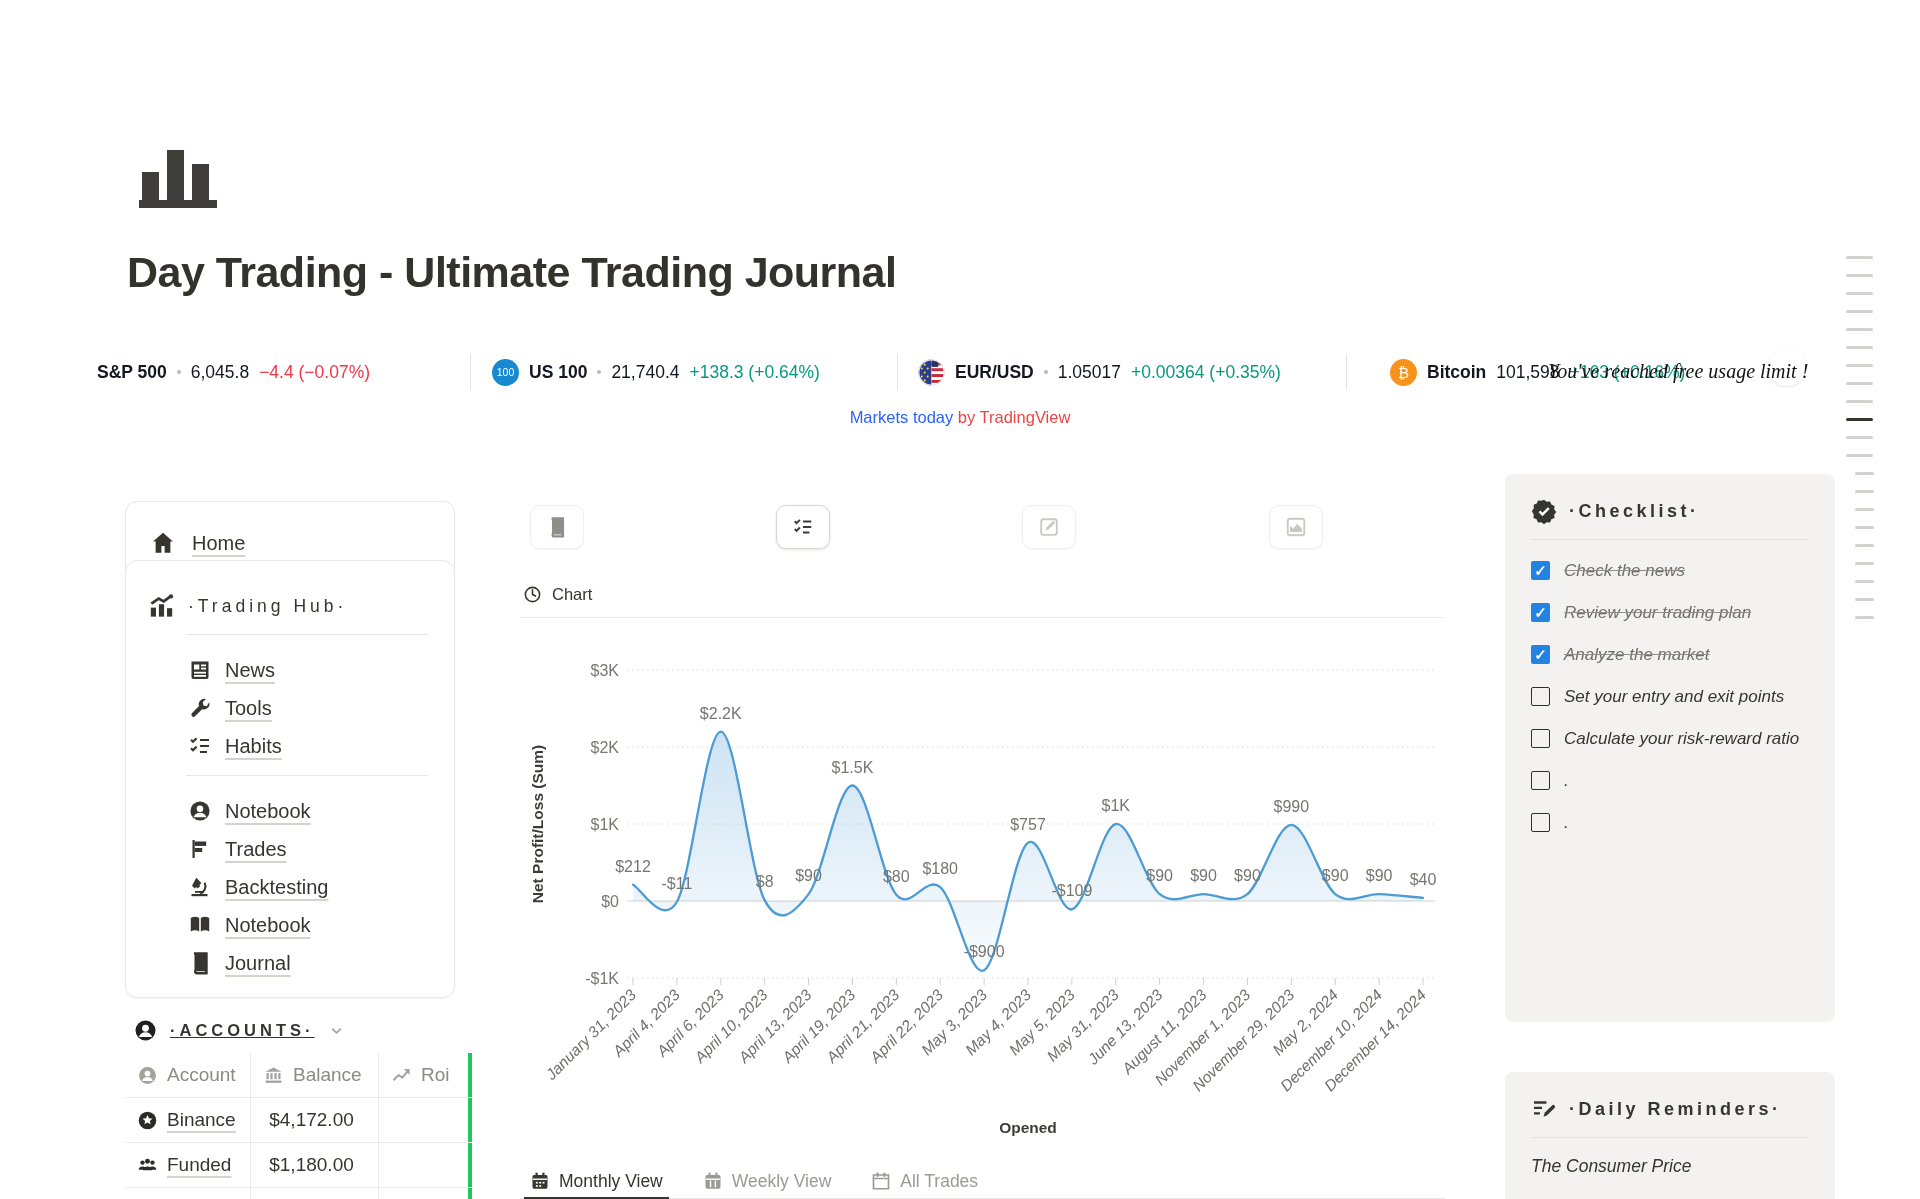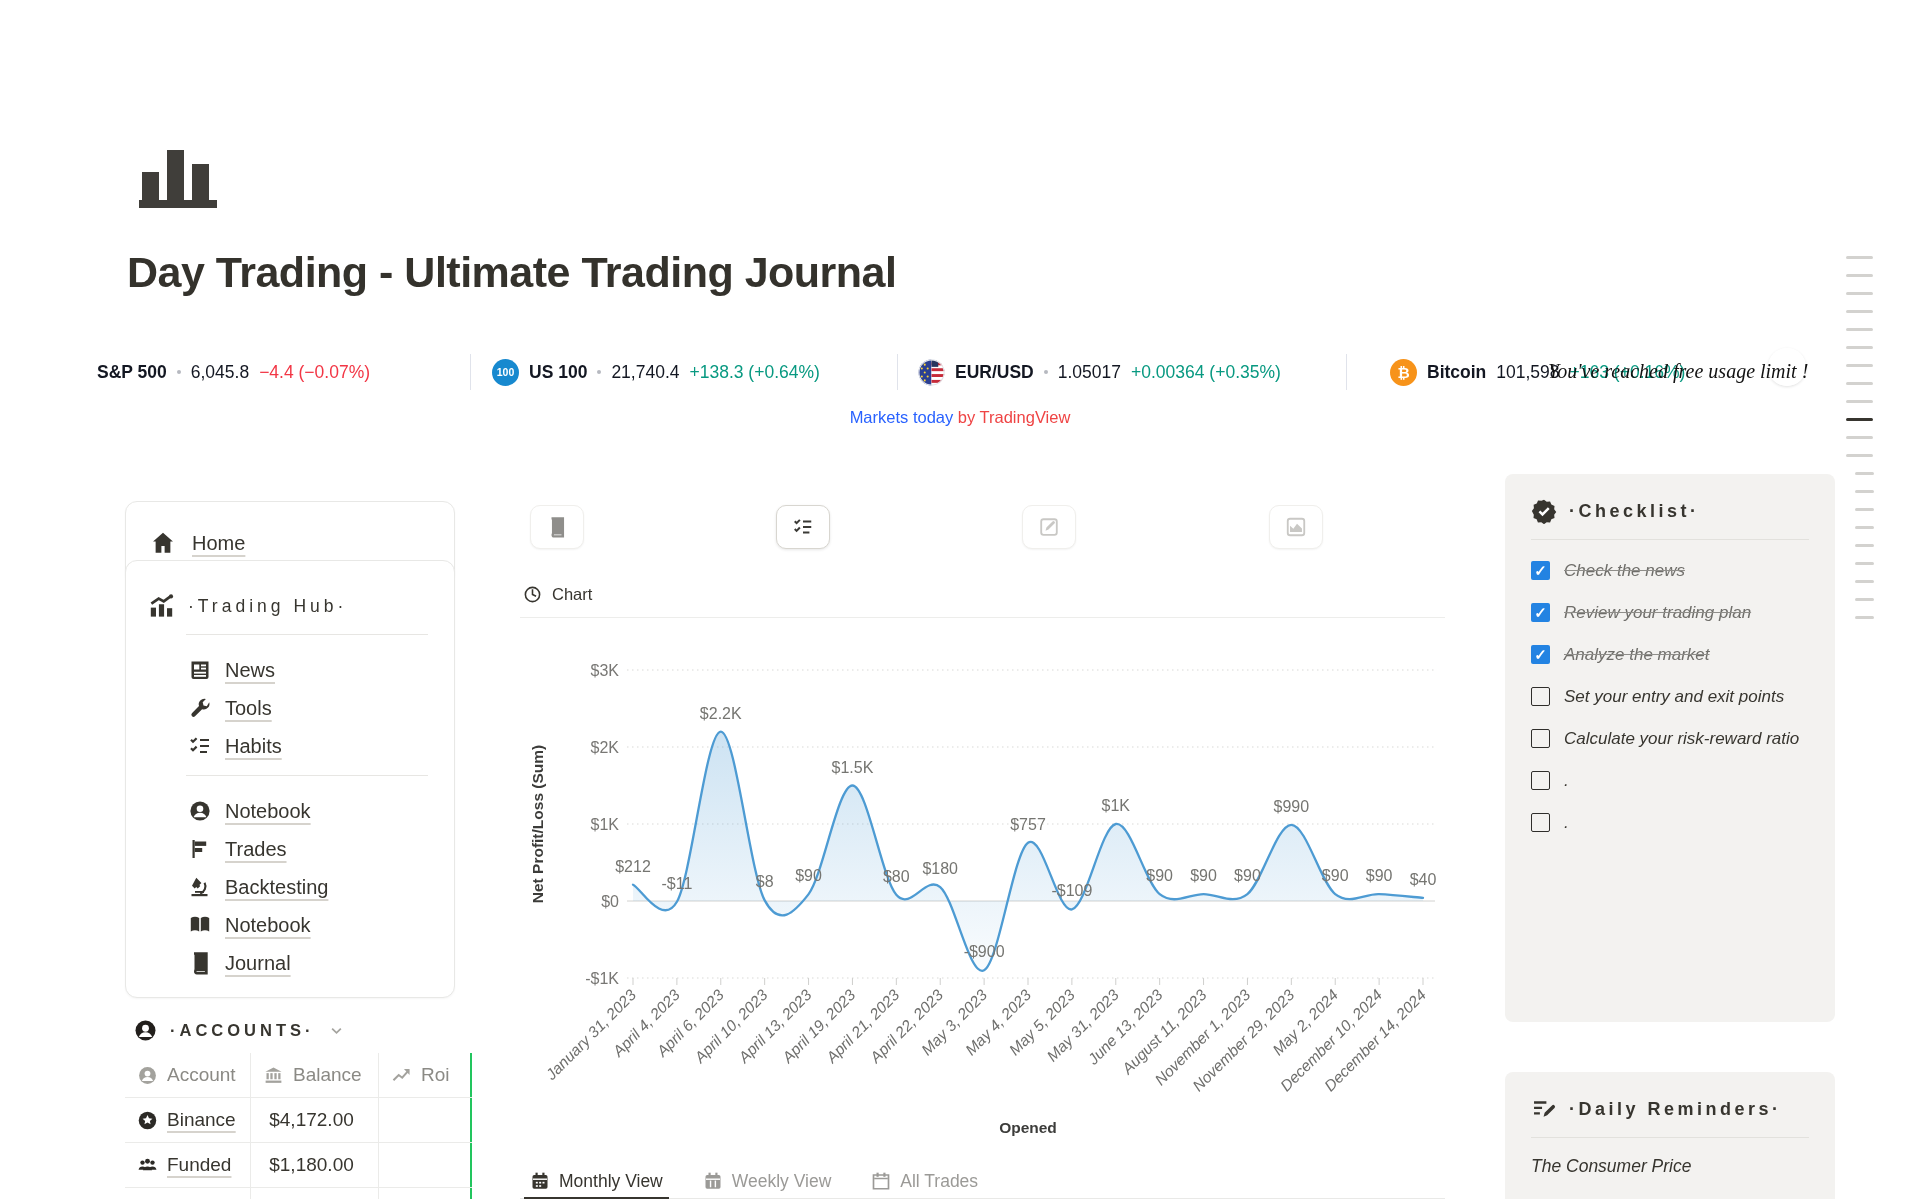--- a/index.html
+++ b/index.html
@@ -6,21 +6,21 @@
   .stage{position:relative;width:1920px;height:1199px;overflow:hidden;background:#fff;
          font-family:"Liberation Sans",sans-serif;color:#37352f;}
 
   
   .page-title{position:absolute;left:127px;top:248px;font-size:43px;font-weight:700;color:#34322c;letter-spacing:-0.5px;}
   .title-icon{position:absolute;left:137px;top:142px;}
 
   
   .tk-group{position:absolute;top:352px;height:40px;display:flex;align-items:center;gap:10px;font-size:17.5px;white-space:nowrap;}
   .tk-badge{width:27px;height:27px;border-radius:50%;color:#fff;display:flex;align-items:center;justify-content:center;
-            font-weight:700;font-size:10.5px;flex:none;}
+            font-weight:400;font-size:10.5px;flex:none;}
   .tk-sym{font-weight:700;color:#131722;}
   .tk-dot{width:4px;height:4px;border-radius:50%;background:#b6b9c0;flex:none;}
   .tk-price{color:#131722;}
   .up{color:#089981;} .down{color:#f23645;}
   .tk-sep{position:absolute;top:354px;width:1px;height:36px;background:#e0e3eb;}
   .notice{position:absolute;left:1548px;top:360px;width:310px;font-family:"Liberation Serif",serif;
           font-style:italic;font-size:20px;color:#121212;z-index:6;}
   .notice-circle{position:absolute;left:1768px;top:348px;width:38px;height:38px;border-radius:50%;
           background:rgba(255,255,255,0.88);box-shadow:0 1px 3px rgba(0,0,0,0.12);z-index:5;}
   .attribution{position:absolute;left:0;top:408px;width:1920px;text-align:center;font-size:16.5px;}
@@ -38,29 +38,29 @@
   .card{position:absolute;background:#fff;border:1px solid #e8e8e6;border-radius:12px;box-shadow:0 1px 2px rgba(0,0,0,0.04);box-sizing:border-box;}
   .sb-home{left:125px;top:489px;width:330px;height:84px;display:flex;align-items:center;gap:16px;padding:0 24px;margin-top:12px;}
   .sb-hub{left:125px;top:560px;width:330px;height:438px;padding:24px 22px;}
   .sb-link{text-decoration:underline;text-decoration-color:#d6d3cd;text-underline-offset:5px;text-decoration-thickness:1.5px;color:#37352f;cursor:pointer;}
   .sb-home-label{font-size:20px;}
   .hub-title-row{display:flex;align-items:center;gap:13px;margin:8px 0 14px 0;}
   .hub-title{font-size:17.5px;font-weight:400;letter-spacing:4px;}
   .hub-divider{height:1px;background:#e7e6e3;margin:0 4px 16px 38px;}
   .hub-divider2{height:1px;background:#e7e6e3;margin:10px 4px 16px 38px;}
   .sb-item{display:flex;align-items:center;gap:13px;padding:7px 0 7px 40px;font-size:20px;}
-  .acc-head{position:absolute;left:133px;top:1018px;display:flex;align-items:center;gap:12px;}
+  .acc-head{position:absolute;left:133px;top:1018px;display:flex;align-items:center;gap:12px;text-decoration:underline;}
   .acc-title{font-size:16.5px;font-weight:700;letter-spacing:4px;}
 
   
   .acc-table{position:absolute;left:125px;top:1053px;width:347px;font-size:19px;}
   .acc-row{display:grid;grid-template-columns:126px 128px 93px;border-bottom:1px solid #ebebe9;}
   .acc-cell{display:flex;align-items:center;gap:9px;padding:9px 6px 9px 12px;border-right:1px solid #ebebe9;min-height:26px;}
   .acc-cell.num{justify-content:center;padding-left:0;}
-  .acc-cell:last-child{border-right:2px solid #22c55e;}
+  .acc-cell:last-child{border-right:4px solid #22c55e;}
   .acc-header .acc-cell{color:#8b8a85;}
 
   
   .tool-btn{position:absolute;top:505px;width:52px;height:42px;border-radius:10px;background:#fff;
             border:1px solid #f0efec;box-shadow:0 1px 2px rgba(0,0,0,0.05);display:flex;align-items:center;justify-content:center;cursor:pointer;}
   .tool-btn.active{border:1px solid #d8d6d0;box-shadow:0 1px 3px rgba(0,0,0,0.1);}
 
   .chart-head{position:absolute;left:523px;top:585px;display:flex;align-items:center;gap:10px;font-size:16.5px;}
   .chart-divider{position:absolute;left:520px;top:617px;width:925px;height:1px;background:#ededeb;}
   .chart-svg{position:absolute;left:523px;top:630px;}

